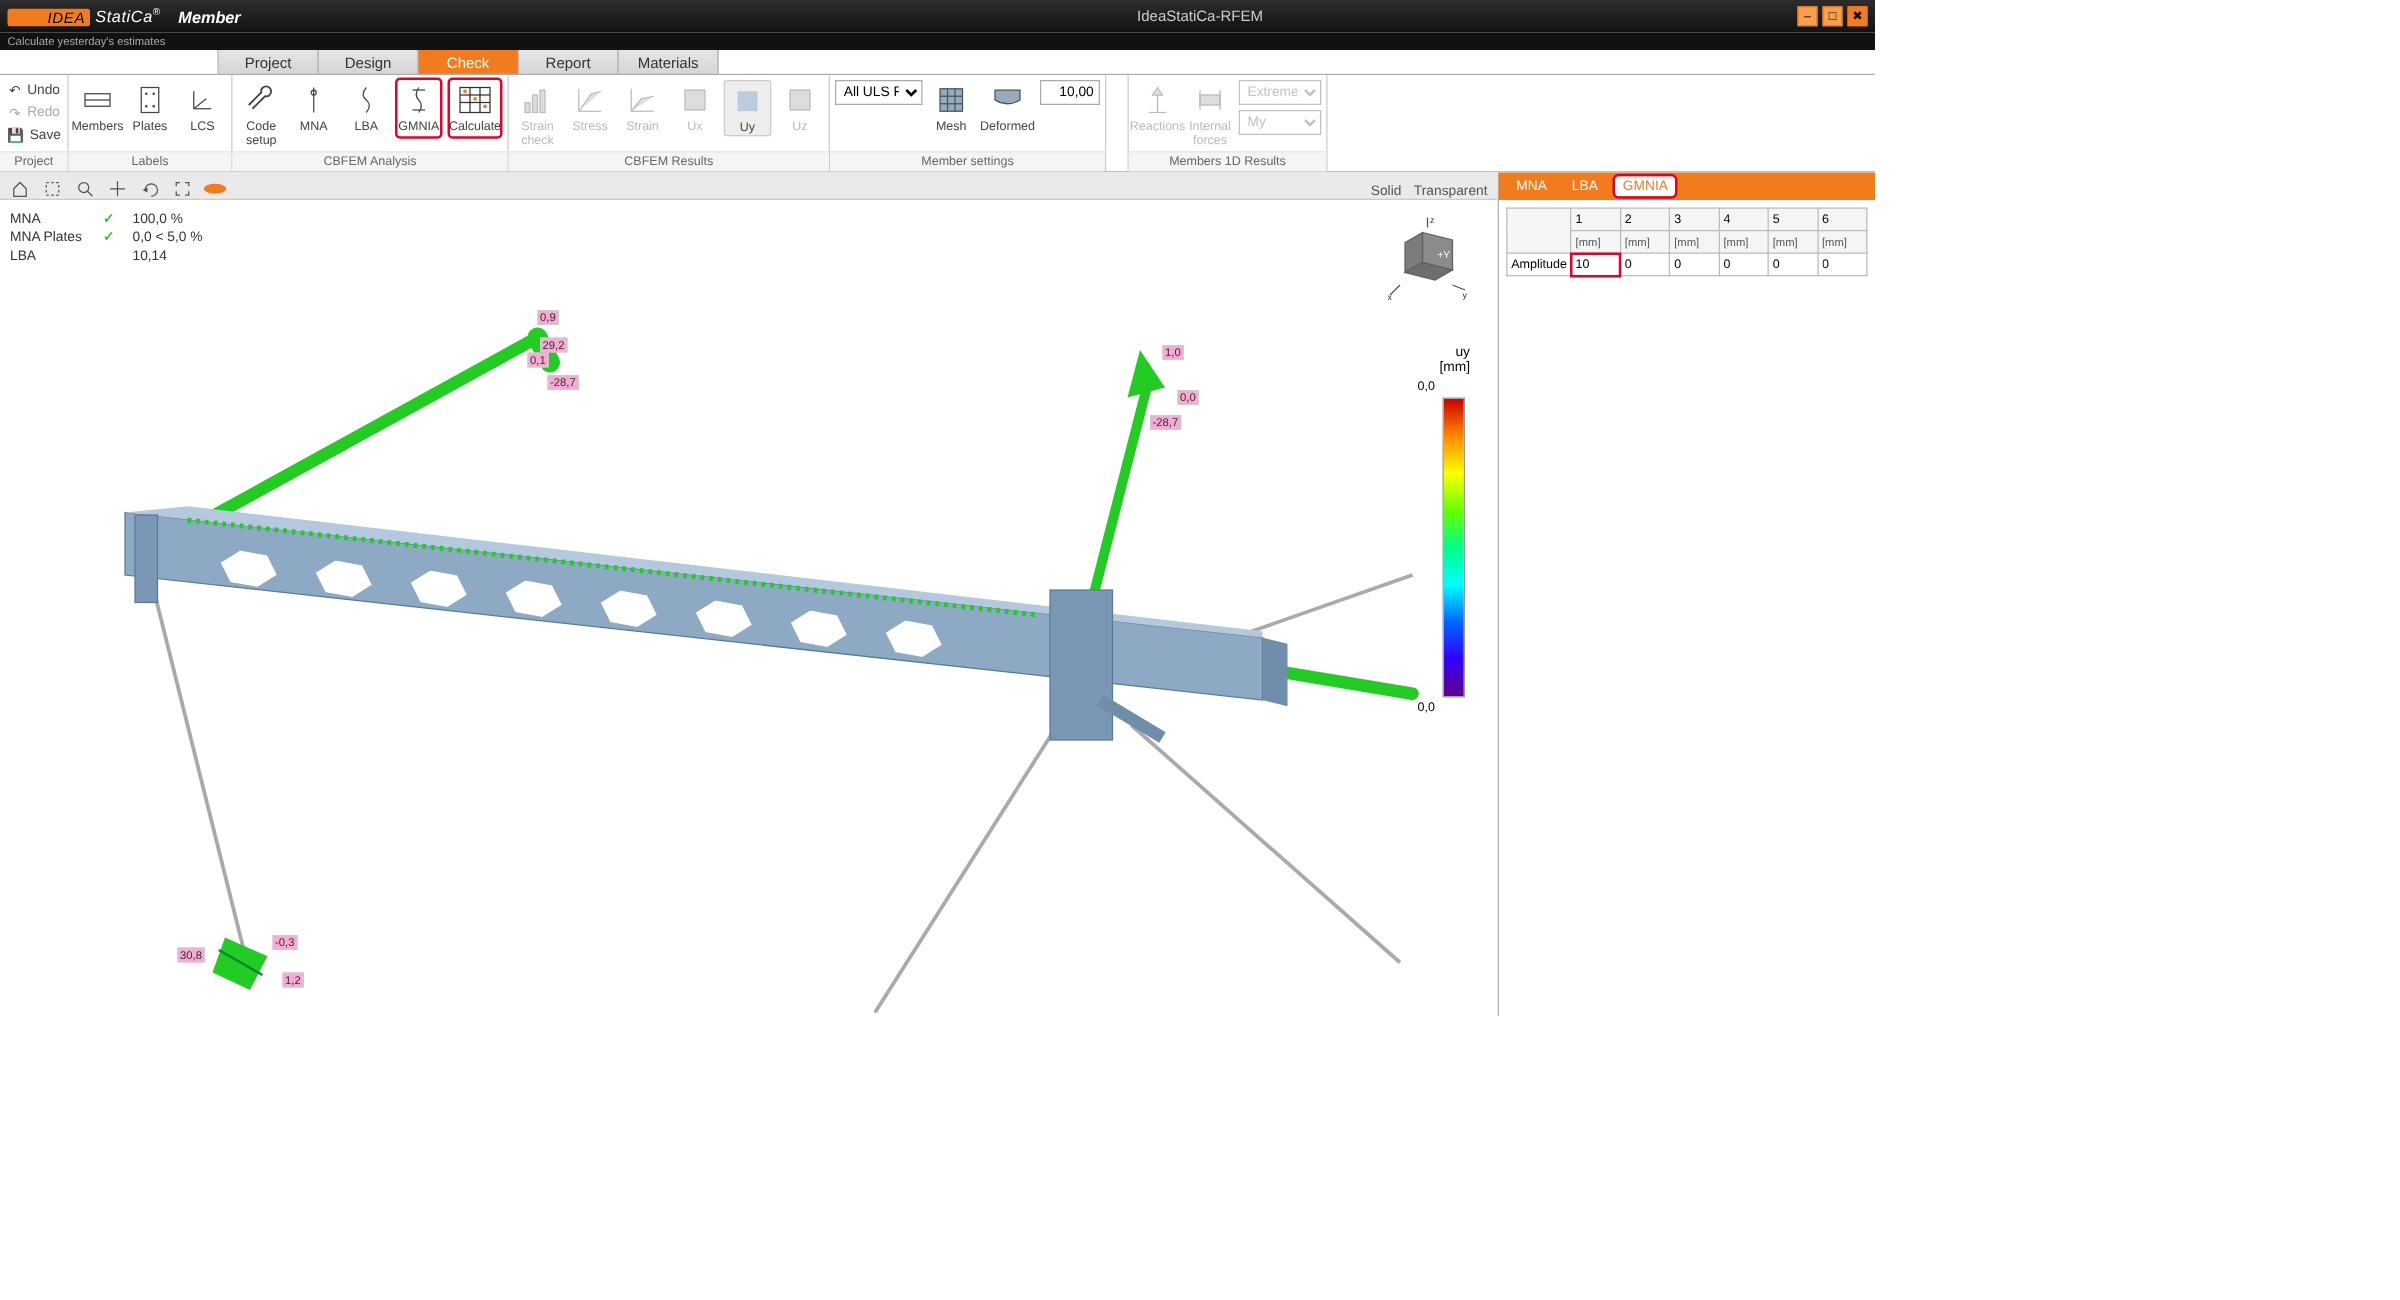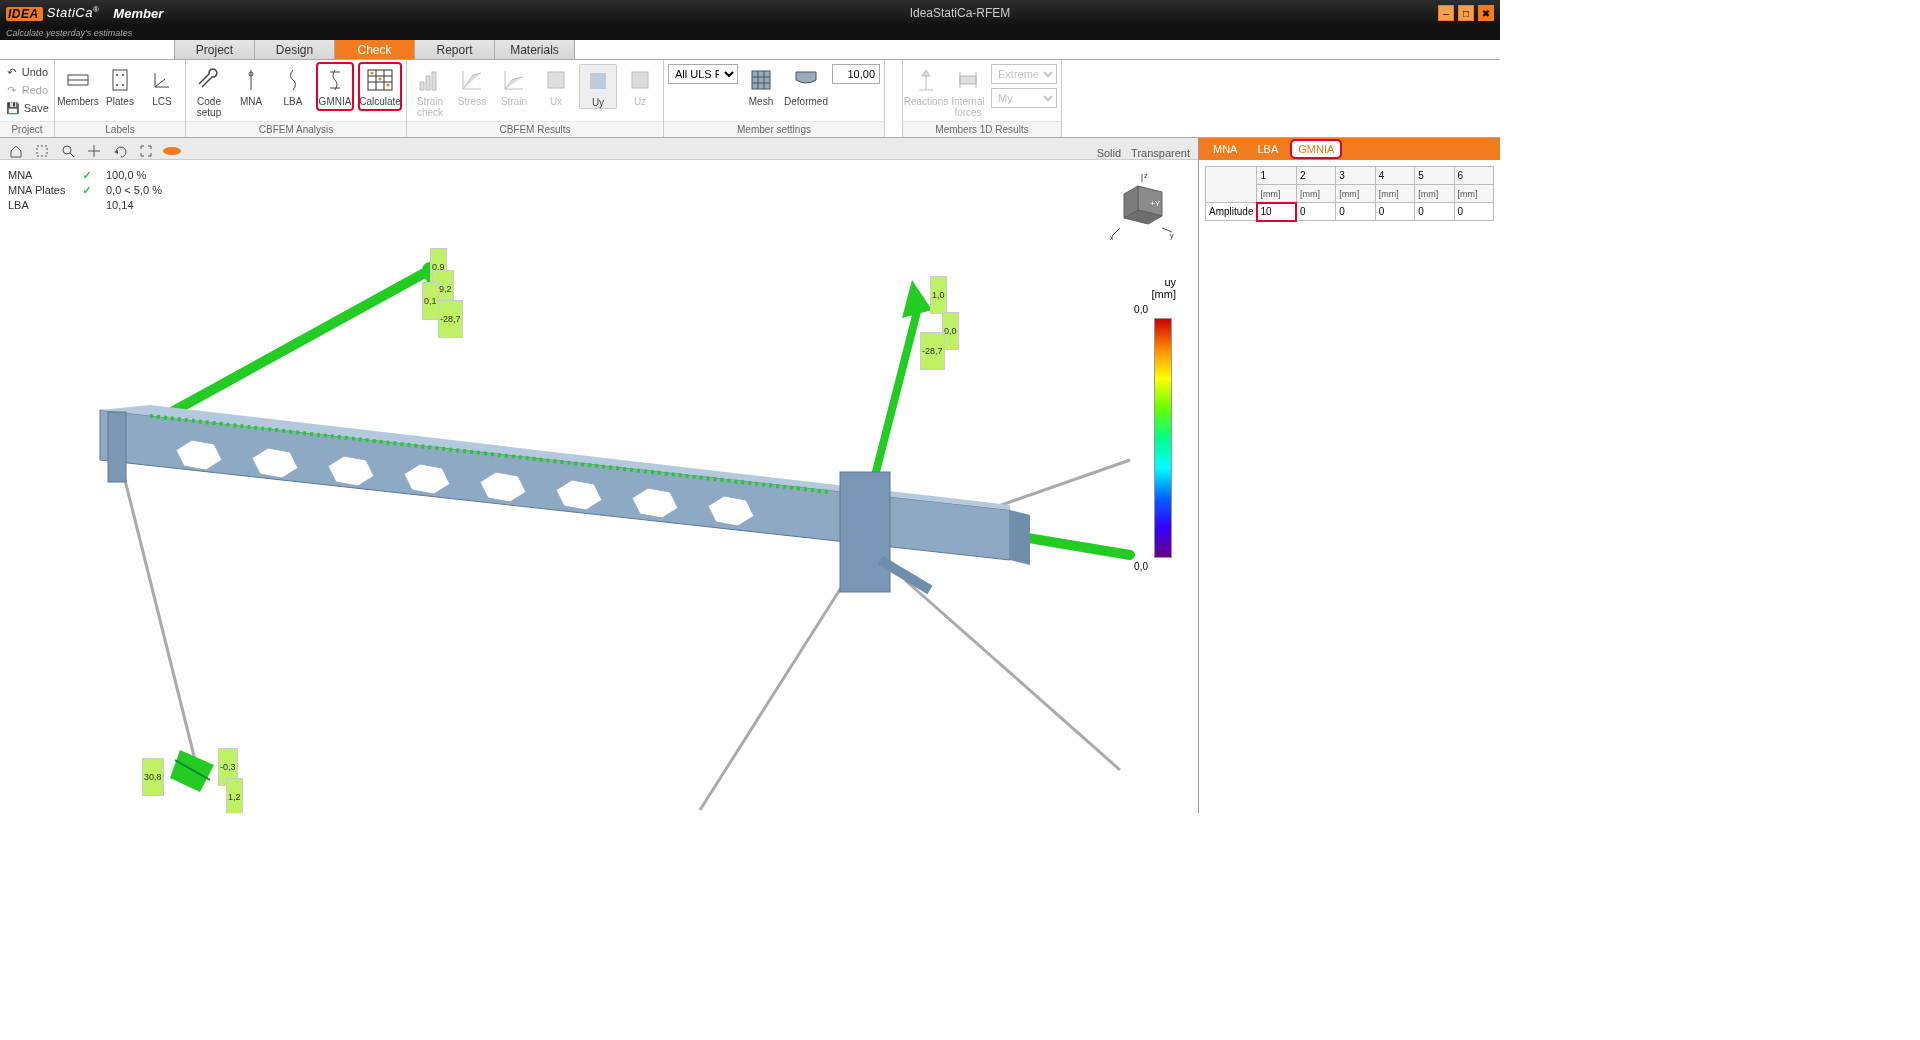--- a/index.html
+++ b/index.html
@@ -3,31 +3,31 @@
 <meta charset="utf-8">
 <style>
 * { box-sizing: border-box; margin: 0; padding: 0; font-family: "Segoe UI", Arial, sans-serif; }
 html, body { width: 1500px; height: 813px; overflow: hidden; background: #fff; }
 
 
 .titlebar { height: 26px; background: linear-gradient(#2d2d2d,#111); color:#fff; display:flex; align-items:center; padding:0 6px; }
 .logo-box { background:#f27c1d; color:#000; font-weight:bold; font-style:italic; padding:0 4px 0 2px; font-size:12px; border-radius:2px; }
 .logo-box::after { content:""; }
 .brand { font-size:13px; letter-spacing:.5px; }
-.brand .idea { font-weight:bold; font-style:italic; }
+.brand .idea { font-weight:normal; font-style:italic;margin-left:30px; }
 .brand .statica { font-style:italic; }
 .brand .reg { font-size:8px; vertical-align:super; }
 .member-word { margin-left:14px; font-weight:bold; font-style:italic; font-size:13px; }
 .title-center { position:absolute; left:50%; transform:translateX(-50%); font-size:12px; color:#ccc; }
 .win-btns { margin-left:auto; display:flex; gap:4px; }
 .win-btn { width:16px; height:16px; border:1px solid #f27c1d; display:flex; align-items:center; justify-content:center; font-size:10px; color:#000; background:#f6a04f; }
 .win-btn.close { background:#f27c1d; }
 
 
-.tagline { height:14px; background:#111; color:#aaa; font-size:9px; font-style:italic; padding-left:6px; display:flex; align-items:center; }
+.tagline { height:14px; background:#111; color:#aaa; font-size:9px; padding-left:6px; display:flex; align-items:center; }
 
 
 .tabs-row { height:20px; background:#ccc; display:flex; align-items:stretch; border-bottom:1px solid #aaa; }
 .tabs-row .gap-left { width:175px; background:#fff; border-right:1px solid #aaa; }
 .main-tab { width:80px; text-align:center; font-size:12px; line-height:20px; background:linear-gradient(#e5e5e5,#d5d5d5); border-right:1px solid #aaa; color:#333; cursor:pointer; }
 .main-tab.active { background:#f27c1d; color:#fff; font-weight:normal; }
 .tabs-row .gap-right { flex:1; background:#fff; }
 
 
 .ribbon { height:78px; background:#fff; display:flex; border-bottom:1px solid #aaa; font-size:11px; color:#444; }
@@ -73,21 +73,21 @@
 
 
 .legend { position:absolute; top:180px; right:26px; width:34px; height:240px; }
 .legend-grad { width:18px; height:100%; background:linear-gradient(to bottom,#c00,#f80,#ff0,#6f0,#0f8,#0ff,#06f,#30f,#608); border:1px solid #999; margin-left:16px; }
 .legend-title { position:absolute; top:-42px; right:-4px; font-size:11px; text-align:right; white-space:nowrap; }
 .legend-top { position:absolute; top:-14px; right:24px; font-size:10px; }
 .legend-bot { position:absolute; bottom:-14px; right:24px; font-size:10px; }
 
 
 .scene { position:absolute; inset:22px 0 0 0; }
-.node-lbl { position:absolute; font-size:9px; color:#333; background:#bef264; padding:13px 1px; border:1px solid #ccc; }
+.node-lbl { position:absolute; font-size:9px; color:#333; background:#f9a8d4; padding:0 1px; border:1px solid #ccc; }
 
 
 .right-panel { width:302px; border-left:1px solid #999; background:#fff; display:flex; flex-direction:column; }
 .rp-tabs { height:22px; background:#f27c1d; display:flex; align-items:center; gap:8px; padding:0 8px; font-size:11px; color:#fff; }
 .rp-tab { padding:2px 6px; cursor:pointer; }
 .rp-tab.active { background:#fff; color:#f27c1d; border-radius:2px 2px 0 0; position:relative; }
 .rp-tab.highlighted { outline:2px solid #e4002b; outline-offset:0; border-radius:3px; }
 .amp-table { margin:6px; border-collapse:collapse; font-size:10px; }
 .amp-table td, .amp-table th { border:1px solid #bbb; padding:1px 3px; text-align:left; background:#fff; min-width:30px; height:18px; }
 .amp-table th { background:#f5f5f5; font-weight:normal; }

